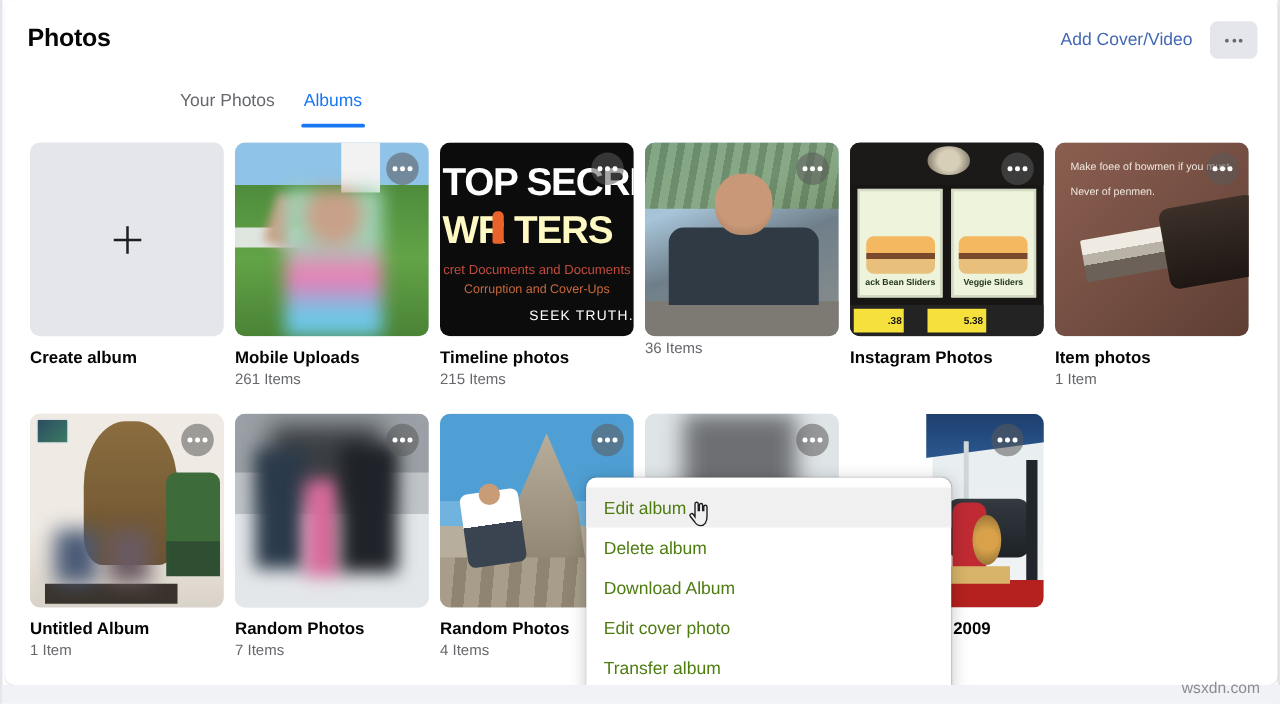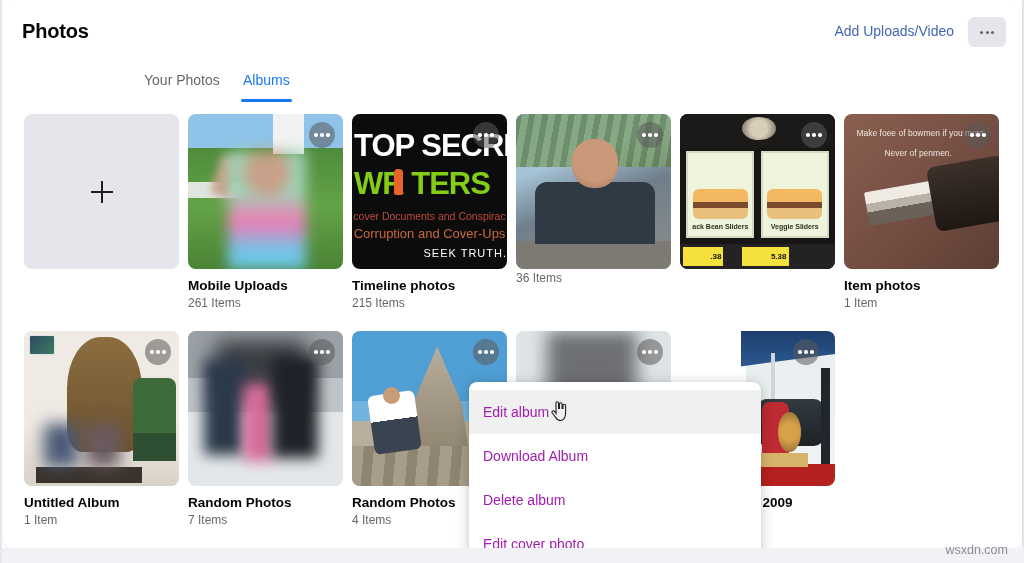--- a/index.html
+++ b/index.html
@@ -162,24 +162,24 @@
   .a-park .kid   { position:absolute; left:26%; top:24%; width:50%; height:76%;
                    background: radial-gradient(circle at 50% 18%, #c9a089 0 22%, transparent 23%),
                                linear-gradient(#9fd3b6 35%, #f07ab5 60%, #6ec7e8 85%); filter: blur(7px); }
   .a-park .arm   { position:absolute; left:18%; top:28%; width:14%; height:26%; background:#c9a089; filter: blur(4px); transform: rotate(18deg); }
 
   
   .a-tsw { background:#0c0c0c; }
   .a-tsw .l1 { position:absolute; left:2px; top:14px; width:100%; font-family:"Liberation Sans", sans-serif;
                font-weight:bold; font-size:31px; color:#fff; letter-spacing:-1px; white-space:nowrap; }
   .a-tsw .l2 { position:absolute; left:2px; top:52px; width:100%; font-weight:bold; font-size:31px;
-               color:#84cc16; letter-spacing:-1px; white-space:nowrap; }
+               color:#fef9c3; letter-spacing:-1px; white-space:nowrap; }
   .a-tsw .fig { position:absolute; left:42px; top:55px; width:9px; height:26px; background:#e8642a; border-radius:4px 4px 2px 2px; }
   .a-tsw .s1 { position:absolute; left:0; top:96px; width:100%; text-align:center; font-size:10.5px; color:#c04a3e; white-space:nowrap; }
-  .a-tsw .s2 { position:absolute; left:0; top:112px; width:100%; text-align:center; font-size:13px; color:#c8693c; white-space:nowrap; }
+  .a-tsw .s2 { position:absolute; left:0; top:112px; width:100%; text-align:center; font-size:10px; color:#c8693c; white-space:nowrap; }
   .a-tsw .s3 { position:absolute; left:0; top:133px; width:100%; text-align:right; font-size:11px; color:#fff; letter-spacing:1px; white-space:nowrap; }
 
   
   .a-prof { background: linear-gradient(160deg,#8fb7d6 0%, #a7c4d8 30%, #6f7f8a 55%, #8c8f8d 100%); }
   .a-prof .head { position:absolute; left:36%; top:16%; width:30%; height:32%; border-radius:45%;
                   background: radial-gradient(circle at 50% 40%, #c89878 0 60%, #a37a5c 100%); }
   .a-prof .body { position:absolute; left:12%; top:44%; width:78%; height:40%; background:#2f3a45; border-radius:12px 12px 0 0; }
   .a-prof .table{ position:absolute; left:0; bottom:0; width:100%; height:18%; background:#7c7a73; }
   .a-prof .trees{ position:absolute; left:0; top:0; width:100%; height:34%;
                   background: repeating-linear-gradient(100deg,#5c7c4a 0 6px, #7ea06a 6px 13px); opacity:.75; }
@@ -203,21 +203,21 @@
                 background: radial-gradient(circle,#d7cfb8 0 40%, #6a6255 100%); }
 
   
   .a-pen { background: linear-gradient(135deg,#8a5f50 0%, #7a5246 40%, #5e3e33 100%); }
   .a-pen .nib { position:absolute; left:14%; top:44%; width:76%; height:22%;
                 background: linear-gradient(#efeae2 0 35%, #b9b2a6 35% 60%, #6b6158 60% 100%);
                 border-radius: 4px 40px 40px 4px; transform: rotate(-10deg); }
   .a-pen .barrel { position:absolute; left:56%; top:30%; width:50%; height:42%;
                    background: linear-gradient(#3c3029,#1e1713); border-radius:8px; transform: rotate(-10deg); }
   .a-pen .t1 { position:absolute; left:8%; top:9%; font-size:8.5px; color:#efe7de; white-space:nowrap; }
-  .a-pen .t2 { position:absolute; left:8%; top:22%; font-size:8.5px; color:#efe7de; white-space:nowrap;margin-left:28px; }
+  .a-pen .t2 { position:absolute; left:8%; top:22%; font-size:8.5px; color:#efe7de; white-space:nowrap; }
 
   
   .a-bf { background: linear-gradient(#efeae3 0 60%, #d9d2c8 100%); }
   .a-bf .fur { position:absolute; left:28%; top:4%; width:48%; height:74%;
                background: linear-gradient(#8b6d3f, #6b5230); border-radius:45% 45% 20% 20%; }
   .a-bf .plant { position:absolute; right:2%; top:30%; width:28%; height:42%; background:#3d6b3a; border-radius:8px 8px 0 0; }
   .a-bf .pot { position:absolute; right:2%; bottom:16%; width:28%; height:18%; background:#2f4f33; }
   .a-bf .p1 { position:absolute; left:13%; bottom:12%; width:22%; height:28%; background:#4a5a76; filter:blur(8px); }
   .a-bf .p2 { position:absolute; left:40%; bottom:12%; width:22%; height:28%; background:#6a5a62; filter:blur(8px); }
   .a-bf .floor { position:absolute; left:8%; bottom:2%; width:68%; height:10%; background:#3a332c; }
@@ -268,26 +268,26 @@
     position: absolute;
     left: 465px; top: 382px;
     width: 292px;
     background: #ffffff;
     border-radius: 8px;
     box-shadow: 0 2px 14px rgba(0,0,0,0.22), 0 0 1px rgba(0,0,0,0.25);
     padding: 8px 0 10px 0;
     z-index: 50;
   }
   .ctx-item {
-    height: 44px;
+    height: 32px;
     display: flex;
     align-items: center;
     padding: 12px 14px;
     font-size: 14px;
-    color: #a21caf;
+    color: #4d7c0f;
     cursor: pointer;
     white-space: nowrap;
   }
   .ctx-item.hover { background: #f0f0f0; }
   .cursor-hand {
     position: absolute;
     left: 546px; top: 400px;
     width: 18px; height: 22px;
     z-index: 60;
     pointer-events: none;
@@ -302,41 +302,42 @@
   }
 </style>
 </head>
 <body>
 
 <div id="page">
   <div class="card">
 
     <div class="header">
       <div class="page-title">Photos</div>
-      <div class="add-photos">Add Uploads/Video</div>
+      <div class="add-photos">Add Cover/Video</div>
       <div class="more-btn">
         <span class="dots-h">
             <i></i>
             <i></i>
             <i></i>
           </span>
       </div>
     </div>
 
     <div class="tabs">
       <div class="tab tab-1">Your Photos</div>
       <div class="tab tab-2 active">Albums</div>
     </div>
 
     <div class="grid">
 
       <div class="album" style="left:20px; top:8px;">
         <div class="thumb create">
           <span class="plus"></span>
         </div>
+        <div class="atitle">Create album</div>
       </div>
 
       <div class="album" style="left:184px; top:8px;">
         <div class="thumb">
           <div class="art a-park">
             <div class="sign"></div>
             <div class="fence"></div>
             <div class="arm"></div>
             <div class="kid"></div>
           </div>
@@ -351,21 +352,21 @@
         <div class="atitle">Mobile Uploads</div>
         <div class="acount">261 Items</div>
       </div>
 
       <div class="album" style="left:348px; top:8px;">
         <div class="thumb">
           <div class="art a-tsw">
             <div class="l1">TOP SECRET</div>
             <div class="l2">WR TERS</div>
             <div class="fig"></div>
-            <div class="s1">cover Documents and Conspirac</div>
+            <div class="s1">cret Documents and Documents</div>
             <div class="s2">Corruption and Cover-Ups</div>
             <div class="s3">SEEK TRUTH.</div>
           </div>
           <div class="menu-dot">
             <span class="dots-h">
                 <i></i>
                 <i></i>
                 <i></i>
               </span>
           </div>
@@ -411,20 +412,21 @@
             <div class="tag t2">5.38</div>
           </div>
           <div class="menu-dot">
             <span class="dots-h">
                 <i></i>
                 <i></i>
                 <i></i>
               </span>
           </div>
         </div>
+        <div class="atitle">Instagram Photos</div>
       </div>
 
       <div class="album" style="left:840px; top:8px;">
         <div class="thumb">
           <div class="art a-pen">
             <div class="nib"></div>
             <div class="barrel"></div>
             <div class="t1">Make foee of bowmen if you must</div>
             <div class="t2">Never of penmen.</div>
           </div>
@@ -545,22 +547,22 @@
           </div>
         </div>
         <div class="atitle" style="margin-left:66px;">er 2009</div>
         <div class="acount" style="margin-left:66px;"></div>
       </div>
 
     </div>
 
     <div class="ctx">
       <div class="ctx-item hover">Edit album</div>
+      <div class="ctx-item">Delete album</div>
       <div class="ctx-item">Download Album</div>
-      <div class="ctx-item">Delete album</div>
       <div class="ctx-item">Edit cover photo</div>
       <div class="ctx-item">Transfer album</div>
     </div>
 
     <svg class="cursor-hand" viewBox="0 0 18 22">
       <path d="M6 9V3.2c0-.8.6-1.4 1.3-1.4S8.6 2.4 8.6 3.2V8.4h.9V4.2c0-.8.6-1.4 1.3-1.4s1.3.6 1.3 1.4v4.3h.9V5.6c0-.8.6-1.4 1.3-1.4s1.3.6 1.3 1.4v7.8c0 3.9-2 7.1-5 7.1-2.3 0-3.6-1-4.8-2.9L2.2 13c-.5-.8-.2-1.6.5-2 .6-.4 1.4-.2 1.9.4L6 13.4z" fill="none" stroke="#1c1e21" stroke-width="1.1"></path>
     </svg>
 
   </div>
 

